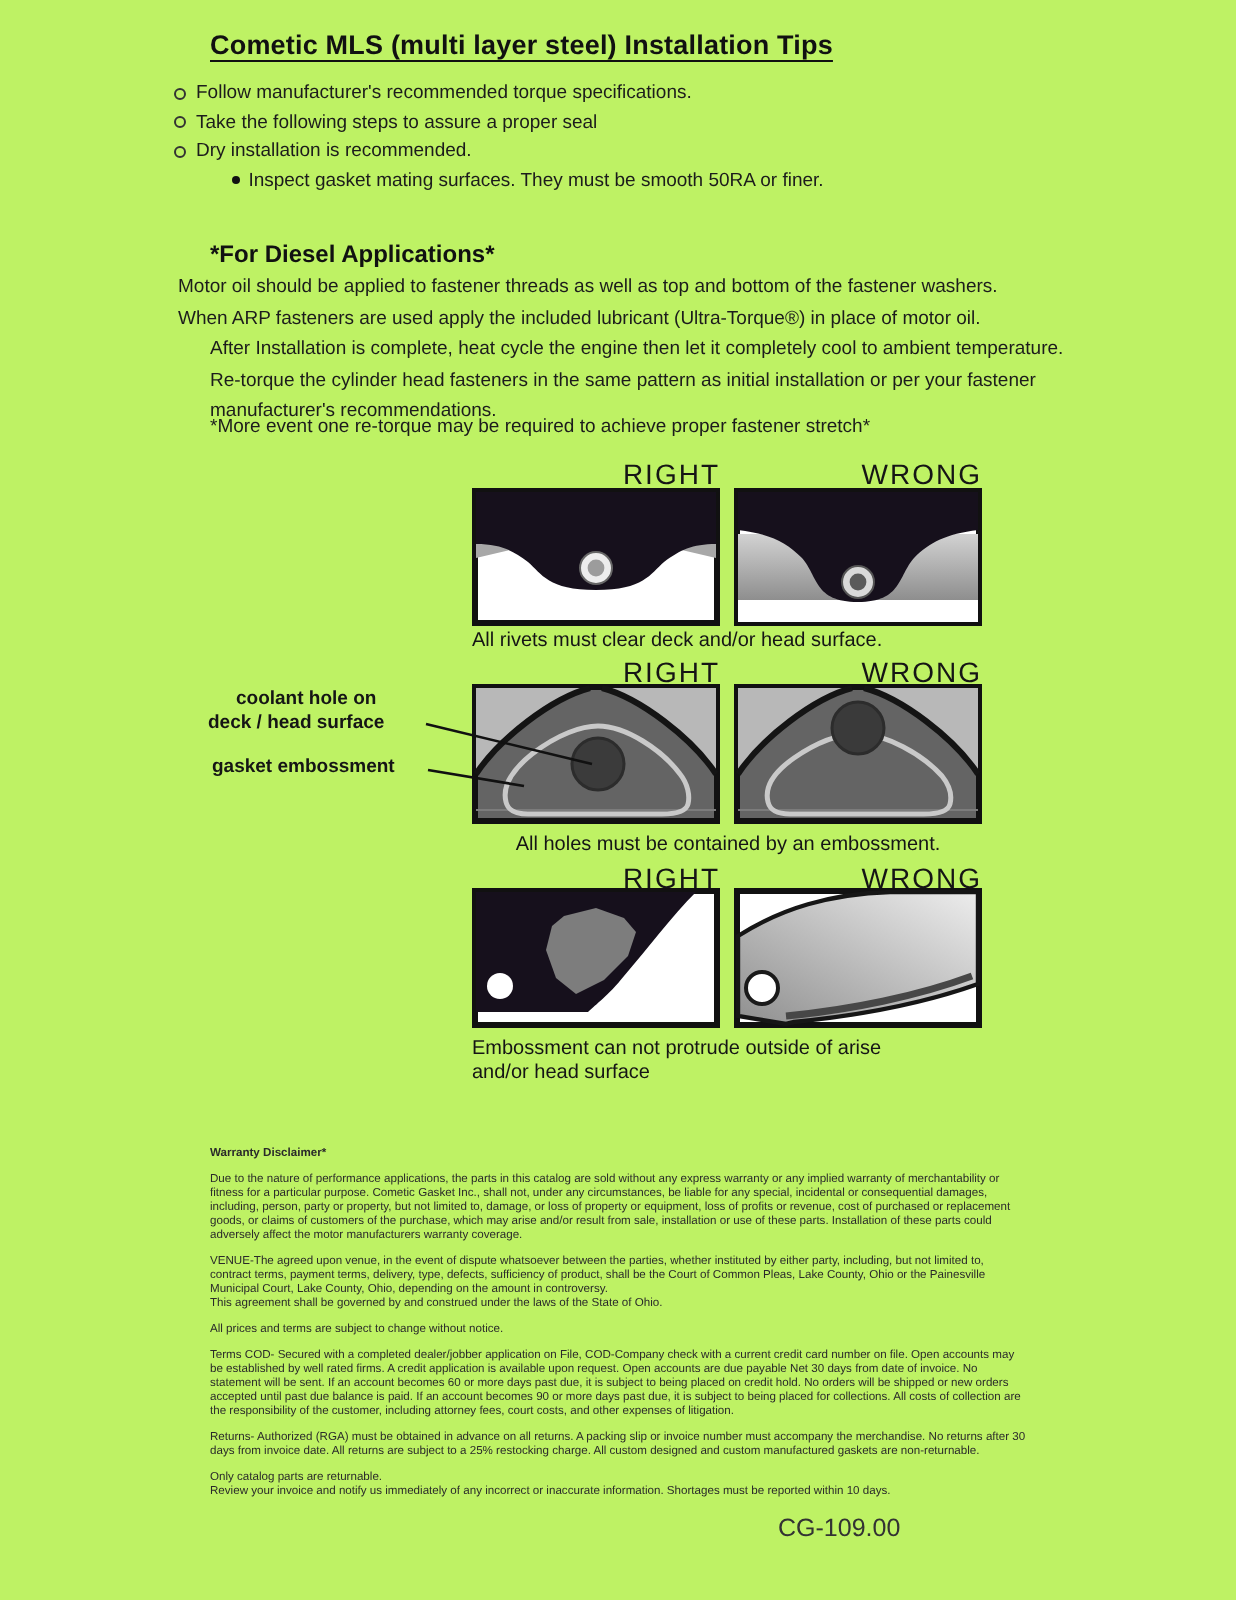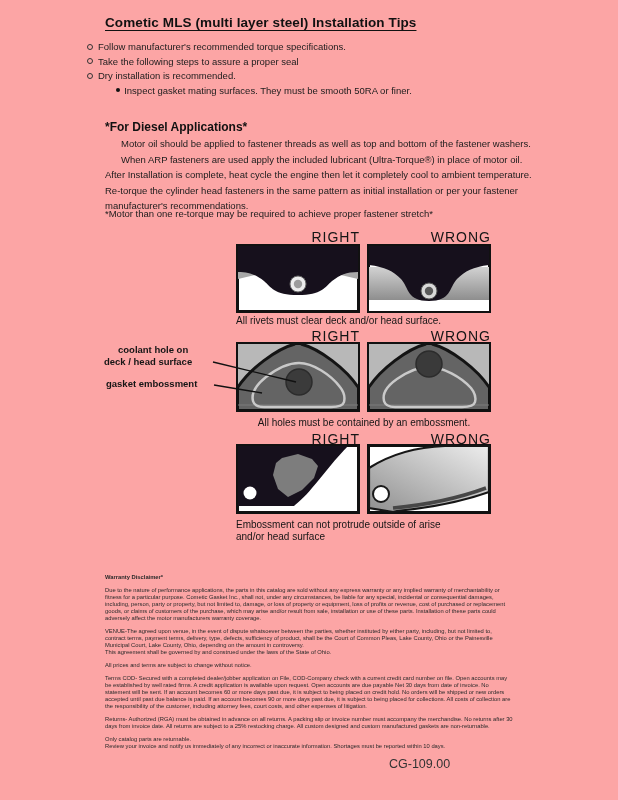--- a/index.html
+++ b/index.html
@@ -1,16 +1,16 @@
 <!DOCTYPE html>
 <html><head>
 <meta charset="utf-8">
 <style>
   html,body{margin:0;padding:0;background:#fff;}
-  .page{position:relative;width:618px;height:800px;background:#fca5a5;
+  .page{position:relative;width:618px;height:800px;background:#bef264;
         font-family:"Liberation Sans",sans-serif;color:#1a1a1a;overflow:hidden;}
   .abs{position:absolute;}
   .title{font-weight:bold;font-size:13.5px;letter-spacing:.1px;color:#111;
          text-decoration:underline;text-underline-offset:3px;}
   .b-row{display:flex;align-items:flex-start;margin-bottom:3.6px;
          font-size:9.5px;line-height:11px;color:#1c1c1c;}
   .b-row.sub{margin-left:29px;}
   .circ{flex:none;width:4px;height:4px;border:1.1px solid #333;border-radius:50%;
         margin:2.6px 5px 0 0;}
   .dot{flex:none;width:4.2px;height:4.2px;background:#111;border-radius:50%;
@@ -46,23 +46,23 @@
       <span class="circ"></span>
       <span>Dry installation is recommended.</span>
     </div>
     <div class="b-row sub">
       <span class="dot"></span>
       <span>Inspect gasket mating surfaces.  They must be smooth 50RA or finer.</span>
     </div>
   </div>
 
   <div class="abs h2" style="left:105px;top:120px">*For Diesel Applications*</div>
-  <div class="abs para" style="left:121px;top:136px">Motor oil should be applied to fastener threads as well as top and bottom of the fastener washers. When ARP fasteners are used apply the included lubricant (Ultra-Torque®) in place of motor oil.</div>
+  <div class="abs para" style="left:89px;top:136px">Motor oil should be applied to fastener threads as well as top and bottom of the fastener washers. When ARP fasteners are used apply the included lubricant (Ultra-Torque®) in place of motor oil.</div>
   <div class="abs para" style="left:105px;top:167px">After Installation is complete, heat cycle the engine then let it completely cool to ambient temperature. Re-torque the cylinder head fasteners in the same pattern as initial installation or per your fastener manufacturer's recommendations.</div>
-  <div class="abs para" style="left:105px;top:206px">*Motor than one re-torque may be required to achieve proper fastener stretch*</div>
+  <div class="abs para" style="left:105px;top:206px">*More event one re-torque may be required to achieve proper fastener stretch*</div>
 
   <div class="abs dlabel" style="left:236px;top:229px">RIGHT</div>
   <div class="abs dlabel" style="left:367px;top:229px">WRONG</div>
 
   <div class="abs" style="left:236px;top:244px">
     <svg width="124" height="69" viewBox="0 0 124 69">
       <rect x="1.5" y="1.5" width="121" height="66" fill="#ffffff" stroke="#111" stroke-width="3"></rect>
       <path d="M2,28 L32,28 L2,35 Z" fill="#a8a8a8"></path>
       <path d="M122,28 L92,28 L122,35 Z" fill="#a8a8a8"></path>
       <path d="M2,2 H122 V28 C110,28 104,31 96,37 C89,43 86,51 62,51 C38,51 35,43 28,37 C20,31 14,28 2,28 Z" fill="#16101c"></path>

